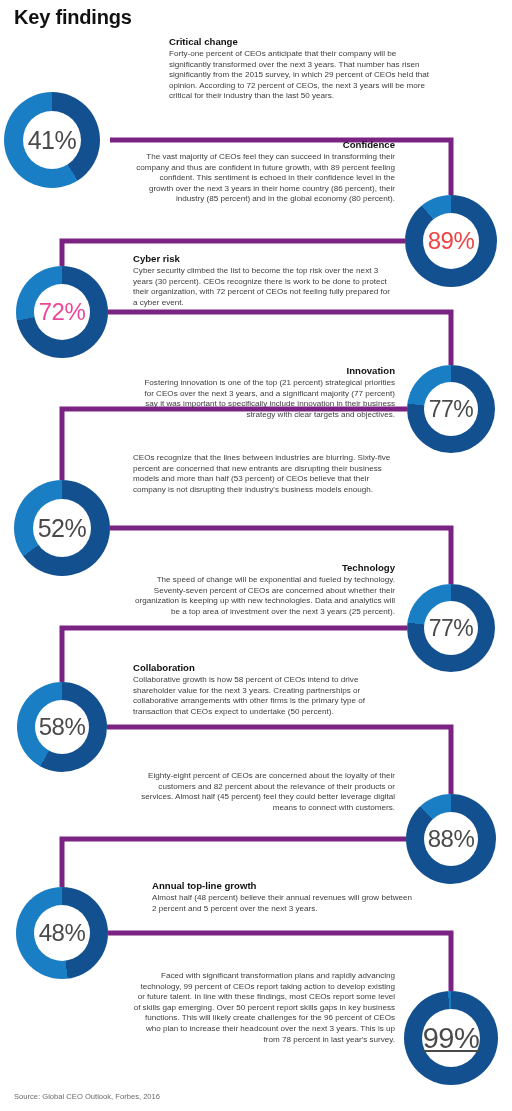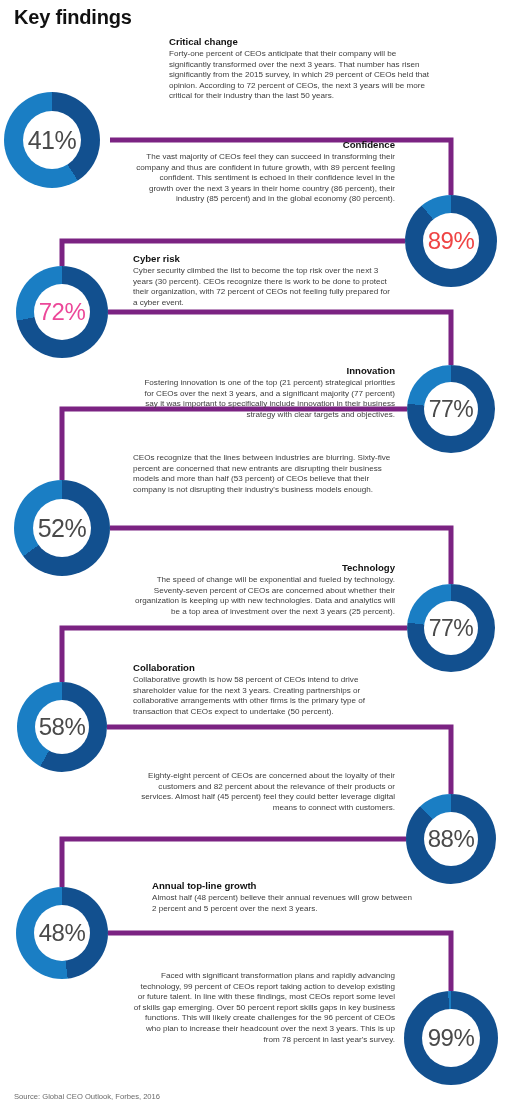--- a/index.html
+++ b/index.html
@@ -149,21 +149,21 @@
           <span class="pct" style="font-size: 24px; color: rgb(74, 74, 74);">88%</span>
         </div>
       </div>
       <div class="donut" style="left: 16px; top: 887px; width: 92px; height: 92px; background: conic-gradient(rgb(18, 80, 143) 0deg, rgb(18, 80, 143) 172.8deg, rgb(26, 126, 196) 172.8deg, rgb(26, 126, 196) 360deg);">
         <div class="hole" style="left: 18px; top: 18px; width: 56px; height: 56px;">
           <span class="pct" style="font-size: 24px; color: rgb(74, 74, 74);">48%</span>
         </div>
       </div>
       <div class="donut" style="left: 404px; top: 991px; width: 94px; height: 94px; background: conic-gradient(rgb(18, 80, 143) 0deg, rgb(18, 80, 143) 356.4deg, rgb(26, 126, 196) 356.4deg, rgb(26, 126, 196) 360deg);">
         <div class="hole" style="left: 18px; top: 18px; width: 58px; height: 58px;">
-          <span class="pct" style="font-size: 24px; color: rgb(74, 74, 74);">99%</span>
+          <span class="pct" style="font-size: 29px; color: rgb(74, 74, 74); text-decoration: underline;">99%</span>
         </div>
       </div>
     </div>
 
   <div id="findings">
       <div class="finding align-left" style="left: 133px; top: 36px; width: 262px; margin-left: 36px;">
         <div class="finding-title" style="color: rgb(17, 17, 17);">Critical change</div>
         <div class="finding-body" style="color: rgb(61, 61, 61);">Forty-one percent of CEOs anticipate that their company will be significantly transformed over the next 3 years. That number has risen significantly from the 2015 survey, in which 29 percent of CEOs held that opinion. According to 72 percent of CEOs, the next 3 years will be more critical for their industry than the last 50 years.</div>
       </div>
       <div class="finding align-right" style="left: 133px; top: 139px; width: 262px;">

